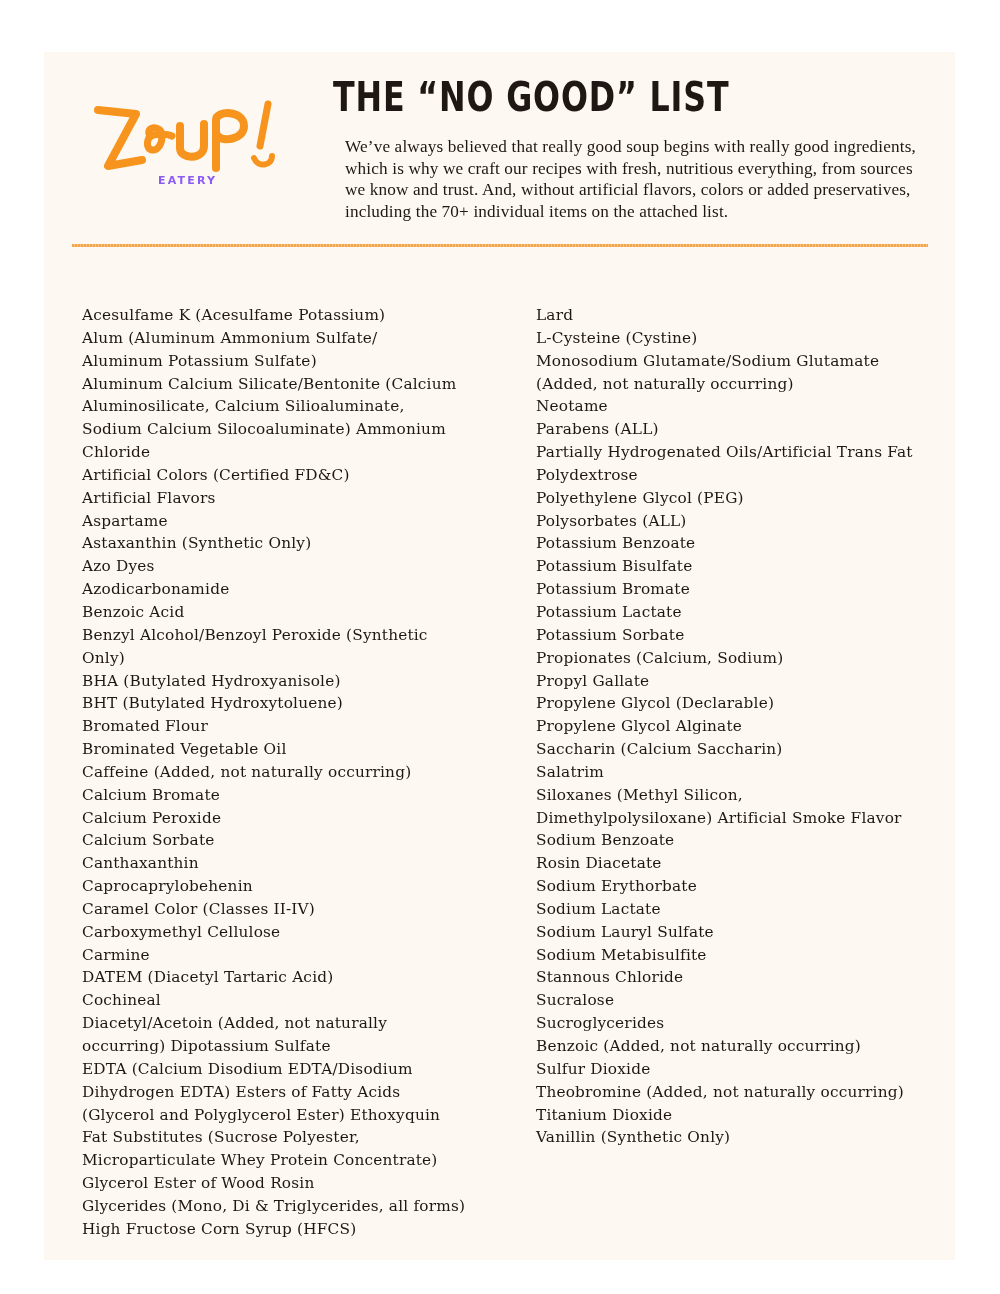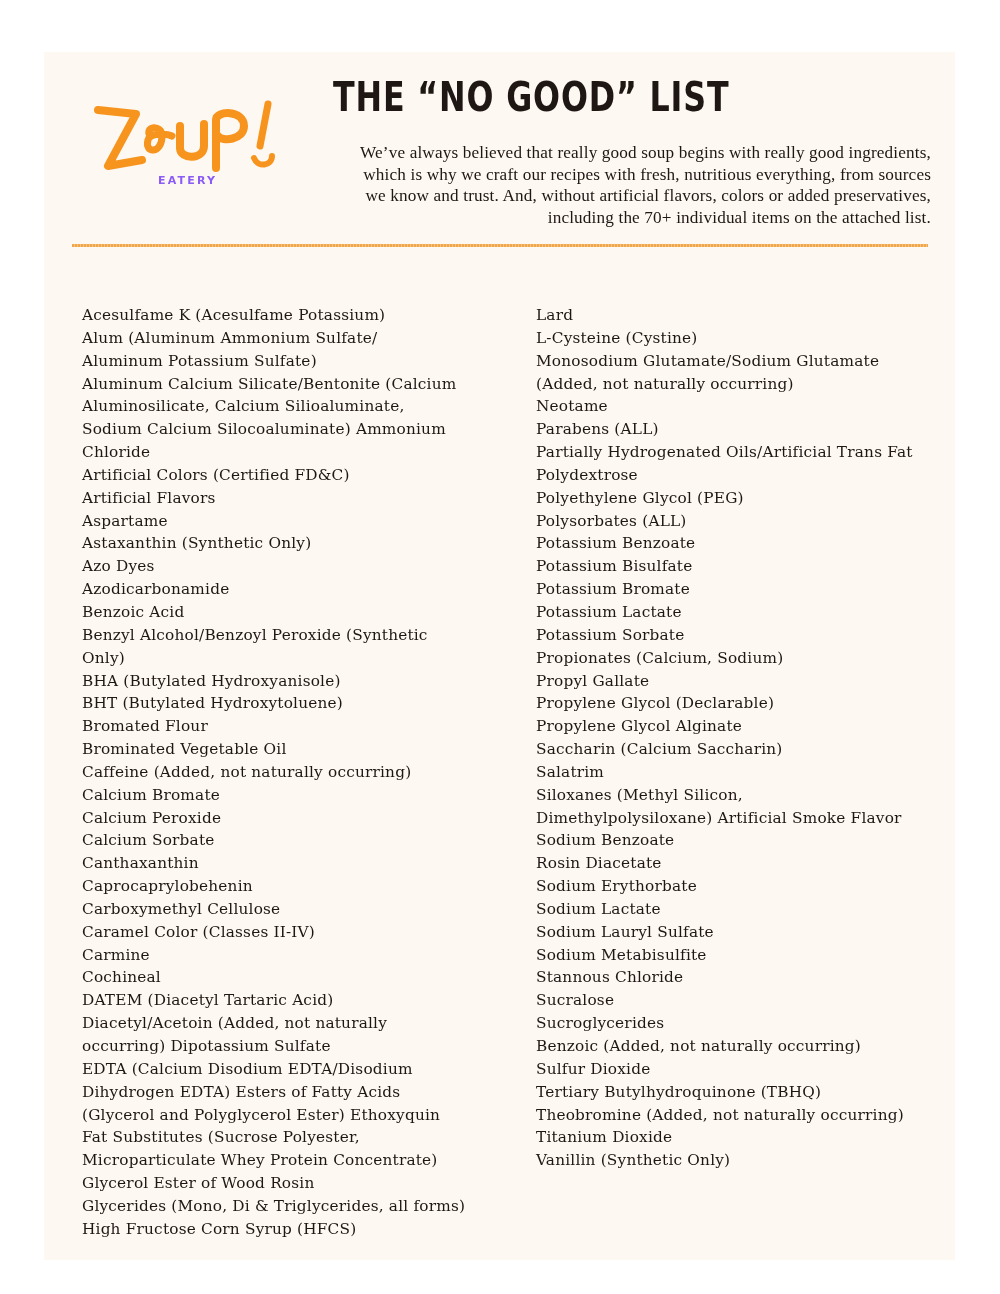--- a/index.html
+++ b/index.html
@@ -107,21 +107,21 @@
     <path d="M124 72 L124 24 C124 14, 152 14, 152 30 C152 44, 130 46, 126 40" fill="none" stroke="#f7941d" stroke-width="8" stroke-linecap="round" stroke-linejoin="round"></path>
 
     <path d="M176 8 L168 50" fill="none" stroke="#f7941d" stroke-width="7" stroke-linecap="round"></path>
     <path d="M162 62 C166 72, 180 70, 180 60" fill="none" stroke="#f7941d" stroke-width="6" stroke-linecap="round"></path>
   </svg>
 </div>
 <div class="logo-sub">EATERY</div>
 
 <h1 class="title" style="margin:0;">THE “NO GOOD” LIST</h1>
 
-<p class="intro" style="margin:18px;text-align:right;">We’ve always believed that really good soup begins with really good ingredients, which is why we craft our recipes with fresh, nutritious everything, from sources we know and trust. And, without artificial flavors, colors or added preservatives, including the 70+ individual items on the attached list.</p>
+<p class="intro" style="margin:12px;">We’ve always believed that really good soup begins with really good ingredients, which is why we craft our recipes with fresh, nutritious everything, from sources we know and trust. And, without artificial flavors, colors or added preservatives, including the 70+ individual items on the attached list.</p>
 
 <div class="divider"></div>
 
 <ul class="col col-left" id="list-left">
     <li>Acesulfame K (Acesulfame Potassium)</li>
     <li>Alum (Aluminum Ammonium Sulfate/
 Aluminum Potassium Sulfate)</li>
     <li>Aluminum Calcium Silicate/Bentonite (Calcium
 Aluminosilicate, Calcium Silioaluminate,
 Sodium Calcium Silocoaluminate) Ammonium
@@ -138,25 +138,25 @@
     <li>BHA (Butylated Hydroxyanisole)</li>
     <li>BHT (Butylated Hydroxytoluene)</li>
     <li>Bromated Flour</li>
     <li>Brominated Vegetable Oil</li>
     <li>Caffeine (Added, not naturally occurring)</li>
     <li>Calcium Bromate</li>
     <li>Calcium Peroxide</li>
     <li>Calcium Sorbate</li>
     <li>Canthaxanthin</li>
     <li>Caprocaprylobehenin</li>
+    <li>Caramel Color (Classes II-IV)</li>
     <li>Carboxymethyl Cellulose</li>
-    <li>Caramel Color (Classes II-IV)</li>
     <li>Carmine</li>
+    <li>DATEM (Diacetyl Tartaric Acid)</li>
     <li>Cochineal</li>
-    <li>DATEM (Diacetyl Tartaric Acid)</li>
     <li>Diacetyl/Acetoin (Added, not naturally
 occurring) Dipotassium Sulfate</li>
     <li>EDTA (Calcium Disodium EDTA/Disodium
 Dihydrogen EDTA) Esters of Fatty Acids
 (Glycerol and Polyglycerol Ester) Ethoxyquin</li>
     <li>Fat Substitutes (Sucrose Polyester,
 Microparticulate Whey Protein Concentrate)</li>
     <li>Glycerol Ester of Wood Rosin</li>
     <li>Glycerides (Mono, Di &amp; Triglycerides, all forms)</li>
     <li>High Fructose Corn Syrup (HFCS)</li>
@@ -189,17 +189,16 @@
     <li>Rosin Diacetate</li>
     <li>Sodium Erythorbate</li>
     <li>Sodium Lactate</li>
     <li>Sodium Lauryl Sulfate</li>
     <li>Sodium Metabisulfite</li>
     <li>Stannous Chloride</li>
     <li>Sucralose</li>
     <li>Sucroglycerides</li>
     <li>Benzoic (Added, not naturally occurring)</li>
     <li>Sulfur Dioxide</li>
-    <li>Tertiary Butylhydroquinone (TBHQ)</li>
     <li>Theobromine (Added, not naturally occurring)</li>
     <li>Titanium Dioxide</li>
     <li>Vanillin (Synthetic Only)</li>
   </ul>
 
 </body></html>

